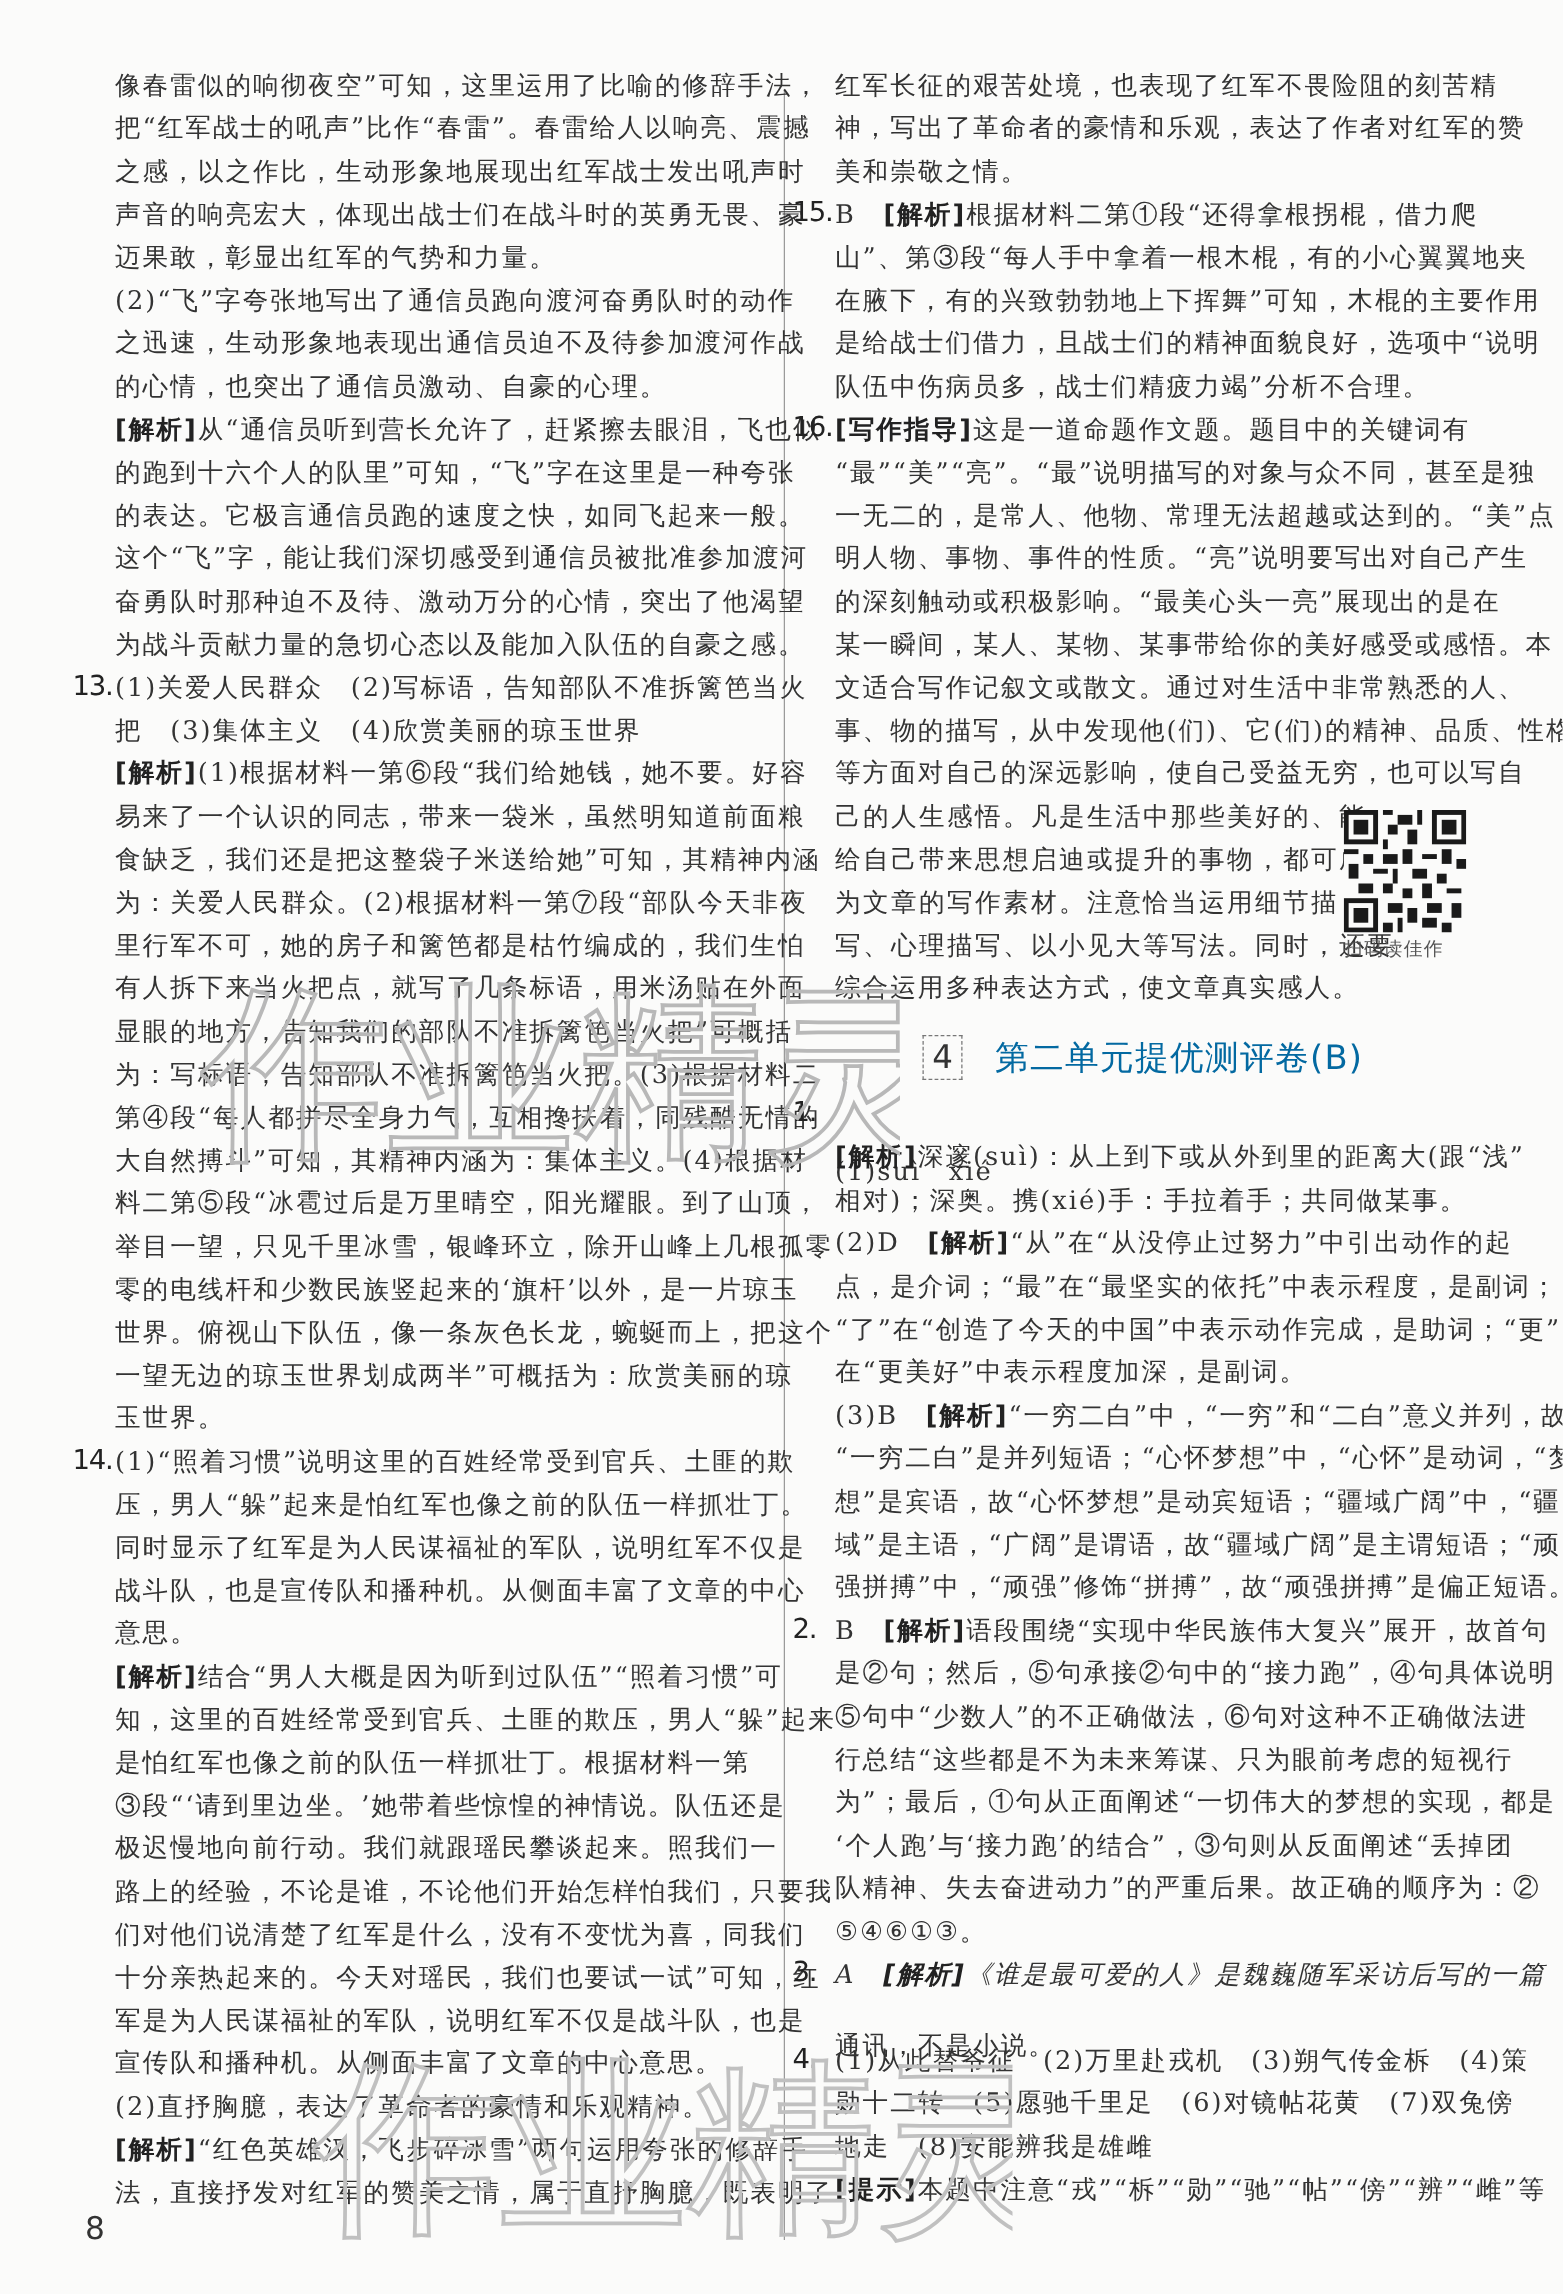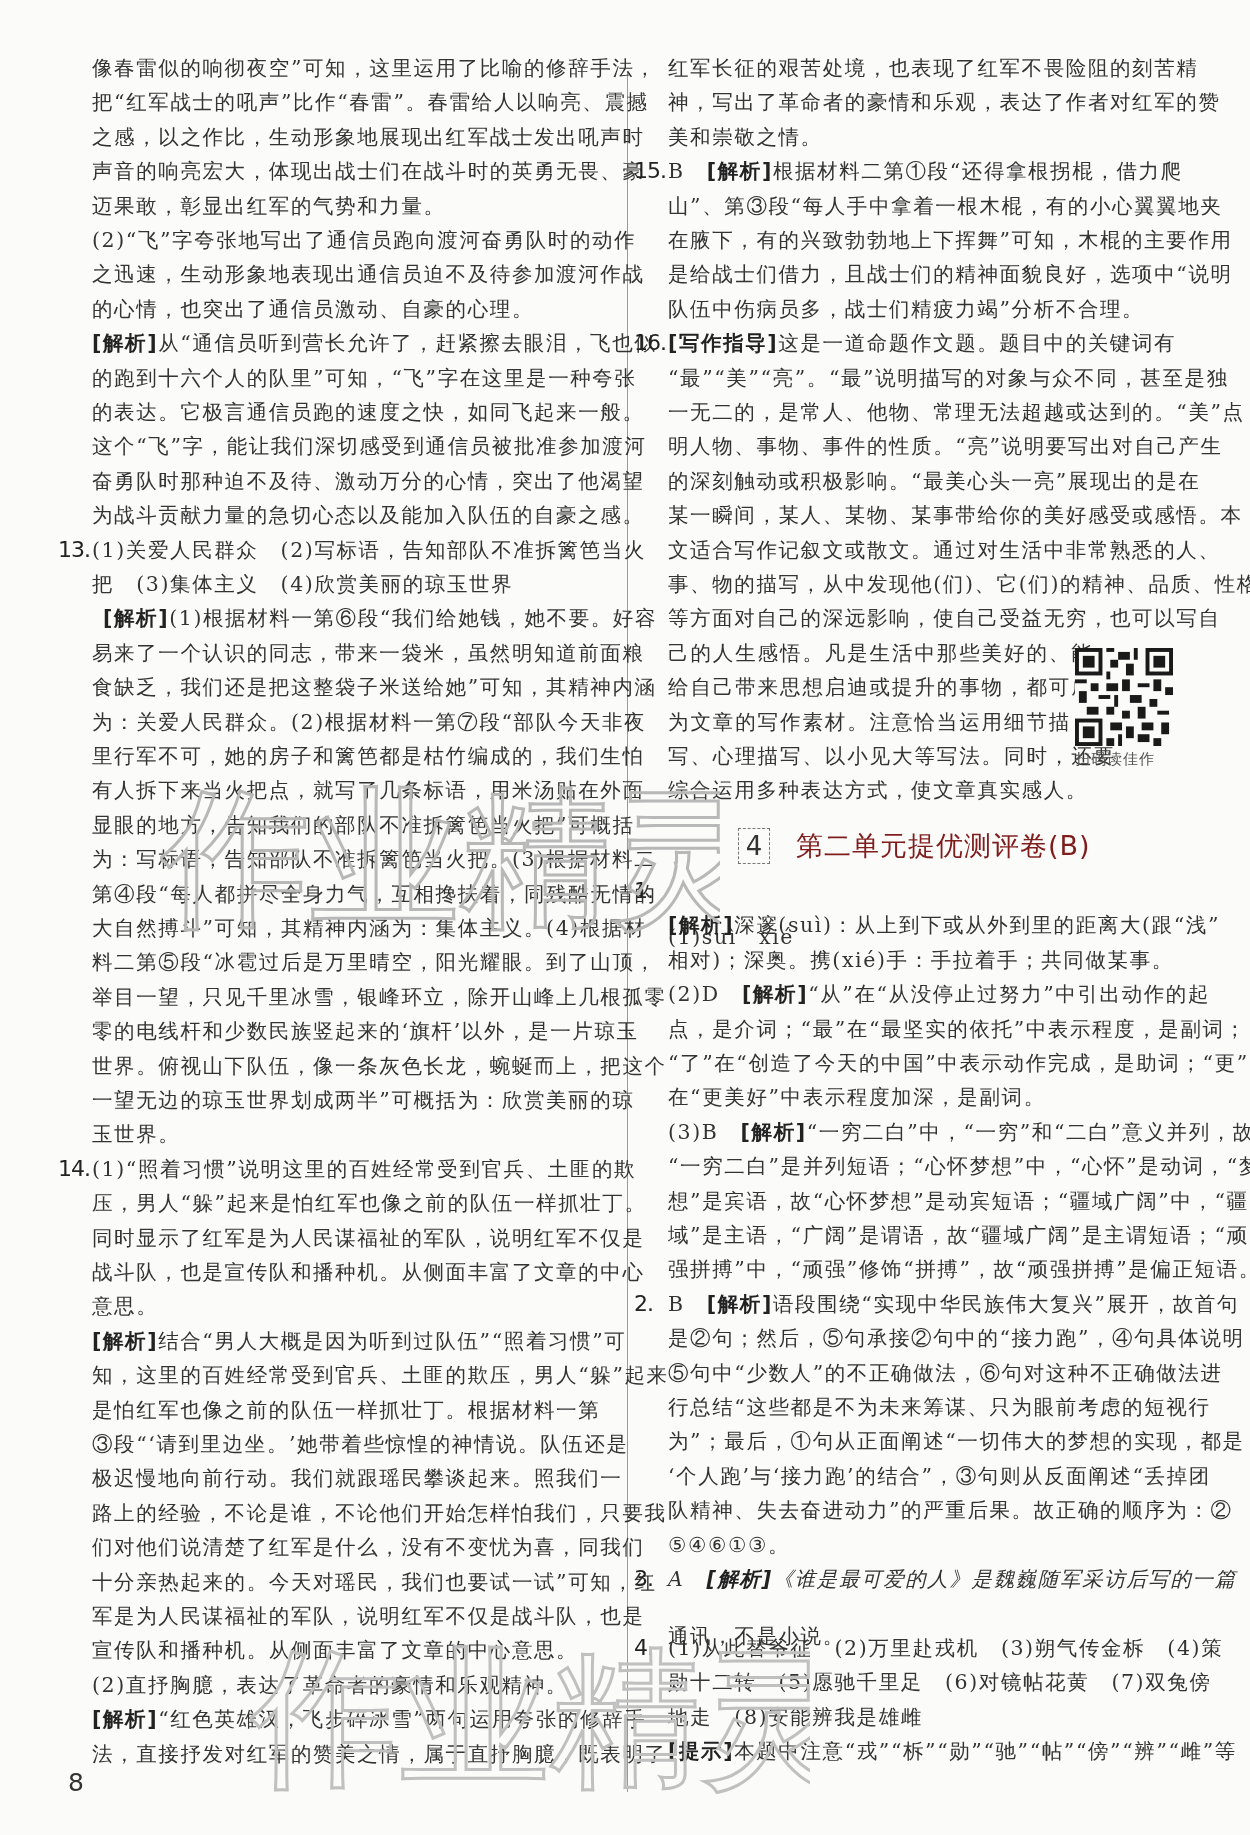--- a/index.html
+++ b/index.html
@@ -18,21 +18,21 @@
   .num {
     position: absolute; font-family: "DejaVu Sans", "Liberation Sans", sans-serif; font-size: 22px;
     color: #222; line-height: 34px; height: 34px; letter-spacing: -1px;
   }
   .tag { font-family: "DejaVu Sans", "Liberation Sans", sans-serif; font-weight: bold; color: #222; }
   .section-head { position: absolute; left: 738px; top: 824px; height: 44px; display: flex; align-items: center; }
   .section-num {
     width: 30px; height: 34px; border: 1.5px dashed #777; display: flex; align-items: center; justify-content: center;
     font-family: "DejaVu Sans", "Liberation Sans", sans-serif; font-size: 26px; color: #333; margin-right: 26px;
   }
-  .section-title { font-family: "DejaVu Sans", "Liberation Sans", sans-serif; font-size: 27px; color: #7f1d1d; letter-spacing: 1px; }
+  .section-title { font-family: "DejaVu Sans", "Liberation Sans", sans-serif; font-size: 27px; color: #0369a1; letter-spacing: 1px; }
   .qr { position: absolute; left: 1075px; top: 648px; width: 98px; height: 98px; }
   .qr-caption { position: absolute; left: 1075px; top: 750px; font-family: "DejaVu Sans", "Liberation Sans", sans-serif; font-size: 15px; color: #555; letter-spacing: 1px; }
   .page-num { position: absolute; left: 68px; top: 1768px; font-family: "DejaVu Sans", "Liberation Sans", sans-serif; font-size: 25px; color: #333; }
   .watermark { position: absolute; pointer-events: none; }
 </style>
 </head>
 <body>
 
 <div class="divider"></div>
 
@@ -47,21 +47,21 @@
     <div class="line" style="top: 291.8px;">的心情，也突出了通信员激动、自豪的心理。</div>
     <div class="line" style="top: 326.2px;"><span class="tag">[解析]</span><span>从“通信员听到营长允许了，赶紧擦去眼泪，飞也似</span></div>
     <div class="line" style="top: 360.6px;">的跑到十六个人的队里”可知，“飞”字在这里是一种夸张</div>
     <div class="line" style="top: 395px;">的表达。它极言通信员跑的速度之快，如同飞起来一般。</div>
     <div class="line" style="top: 429.4px;">这个“飞”字，能让我们深切感受到通信员被批准参加渡河</div>
     <div class="line" style="top: 463.8px;">奋勇队时那种迫不及待、激动万分的心情，突出了他渴望</div>
     <div class="line" style="top: 498.2px;">为战斗贡献力量的急切心态以及能加入队伍的自豪之感。</div>
     <div class="num" style="top: 532.6px; left: -34px;">13.</div>
     <div class="line" style="top: 532.6px;">(1)关爱人民群众　(2)写标语，告知部队不准拆篱笆当火</div>
     <div class="line" style="top: 567px;">把　(3)集体主义　(4)欣赏美丽的琼玉世界</div>
-    <div class="line" style="top: 601.4px; margin-left: 11px;"><span class="tag">[解析]</span><span>(1)根据材料一第⑥段“我们给她钱，她不要。好容</span></div>
+    <div class="line" style="top: 601.4px;"><span class="tag">[解析]</span><span>(1)根据材料一第⑥段“我们给她钱，她不要。好容</span></div>
     <div class="line" style="top: 635.8px;">易来了一个认识的同志，带来一袋米，虽然明知道前面粮</div>
     <div class="line" style="top: 670.2px;">食缺乏，我们还是把这整袋子米送给她”可知，其精神内涵</div>
     <div class="line" style="top: 704.6px; text-align: center;">为：关爱人民群众。(2)根据材料一第⑦段“部队今天非夜</div>
     <div class="line" style="top: 739px;">里行军不可，她的房子和篱笆都是枯竹编成的，我们生怕</div>
     <div class="line" style="top: 773.4px;">有人拆下来当火把点，就写了几条标语，用米汤贴在外面</div>
     <div class="line" style="top: 807.8px; text-align: center;">显眼的地方，告知我们的部队不准拆篱笆当火把”可概括</div>
     <div class="line" style="top: 842.2px;">为：写标语，告知部队不准拆篱笆当火把。(3)根据材料二</div>
     <div class="line" style="top: 876.6px;">第④段“每人都拼尽全身力气，互相搀扶着，同残酷无情的</div>
     <div class="line" style="top: 911px;">大自然搏斗”可知，其精神内涵为：集体主义。(4)根据材</div>
     <div class="line" style="top: 945.4px;">料二第⑤段“冰雹过后是万里晴空，阳光耀眼。到了山顶，</div>

